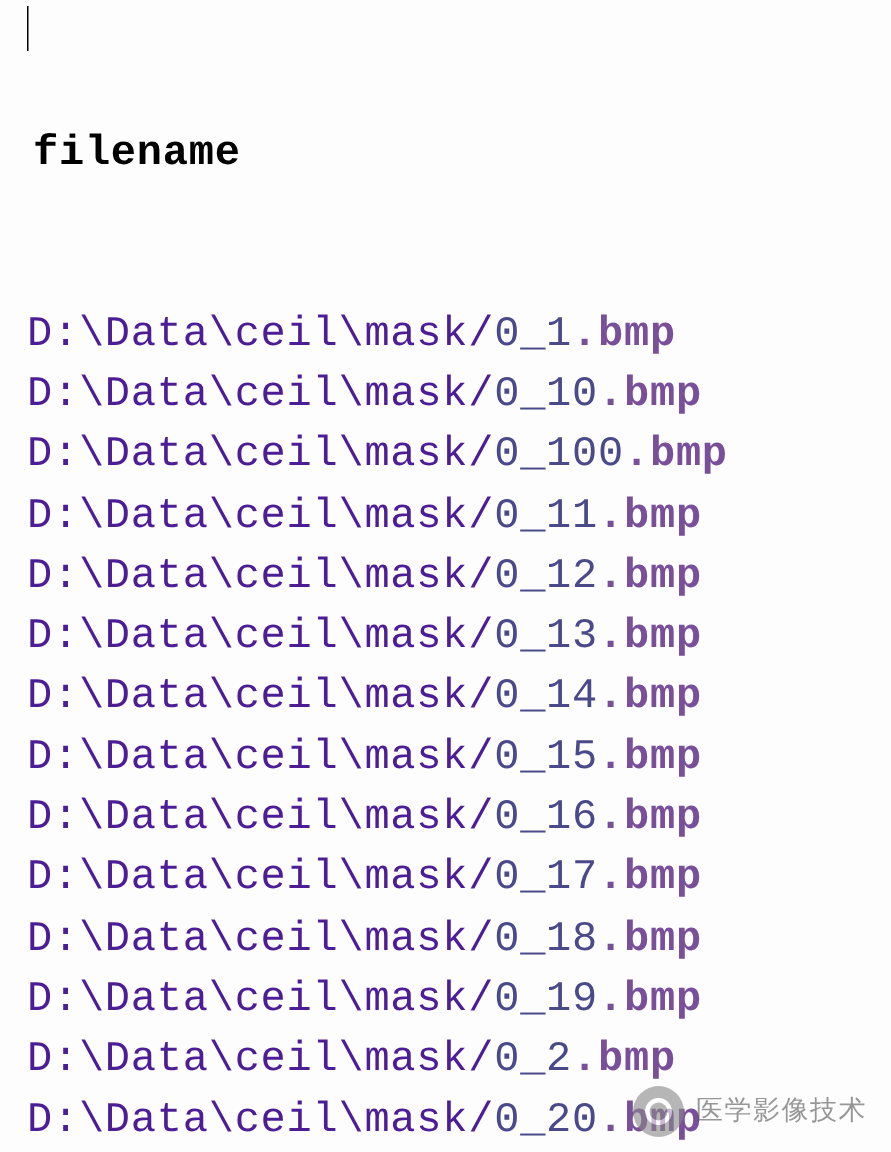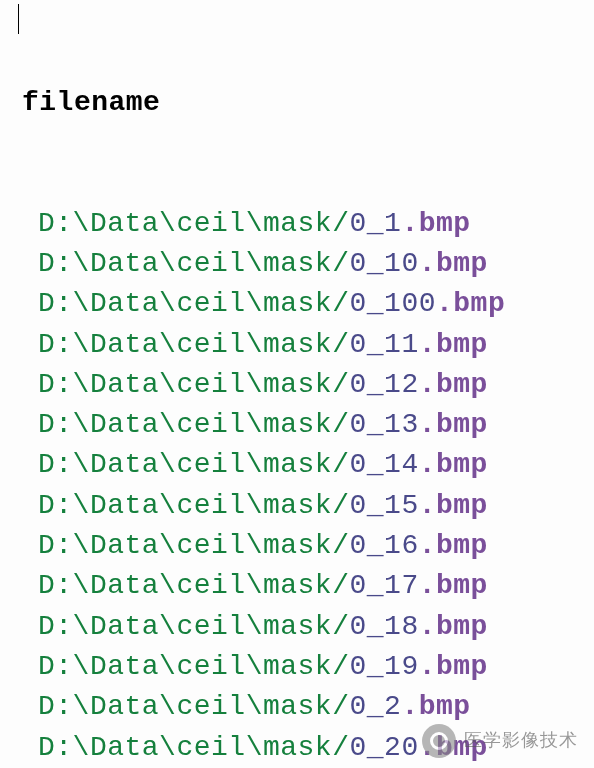--- a/index.html
+++ b/index.html
@@ -32,21 +32,21 @@
     padding-left: 4px;
   }
   .cursor {
     position: absolute;
     left: 18px;
     top: 4px;
     width: 1px;
     height: 30px;
     background: #000;
   }
-  .path    { color: #15803d; margin-left: 20px; }
+  .path    { color: #4c1d95; }
   .id      { color: #4a4a8a; }
   .under   { color: #4a4a8a; }
   .ext     { color: #7a4f9a; font-weight: bold; }
 
   .watermark {
     position: absolute;
     right: 16px;
     bottom: 10px;
     display: flex;
     align-items: center;

